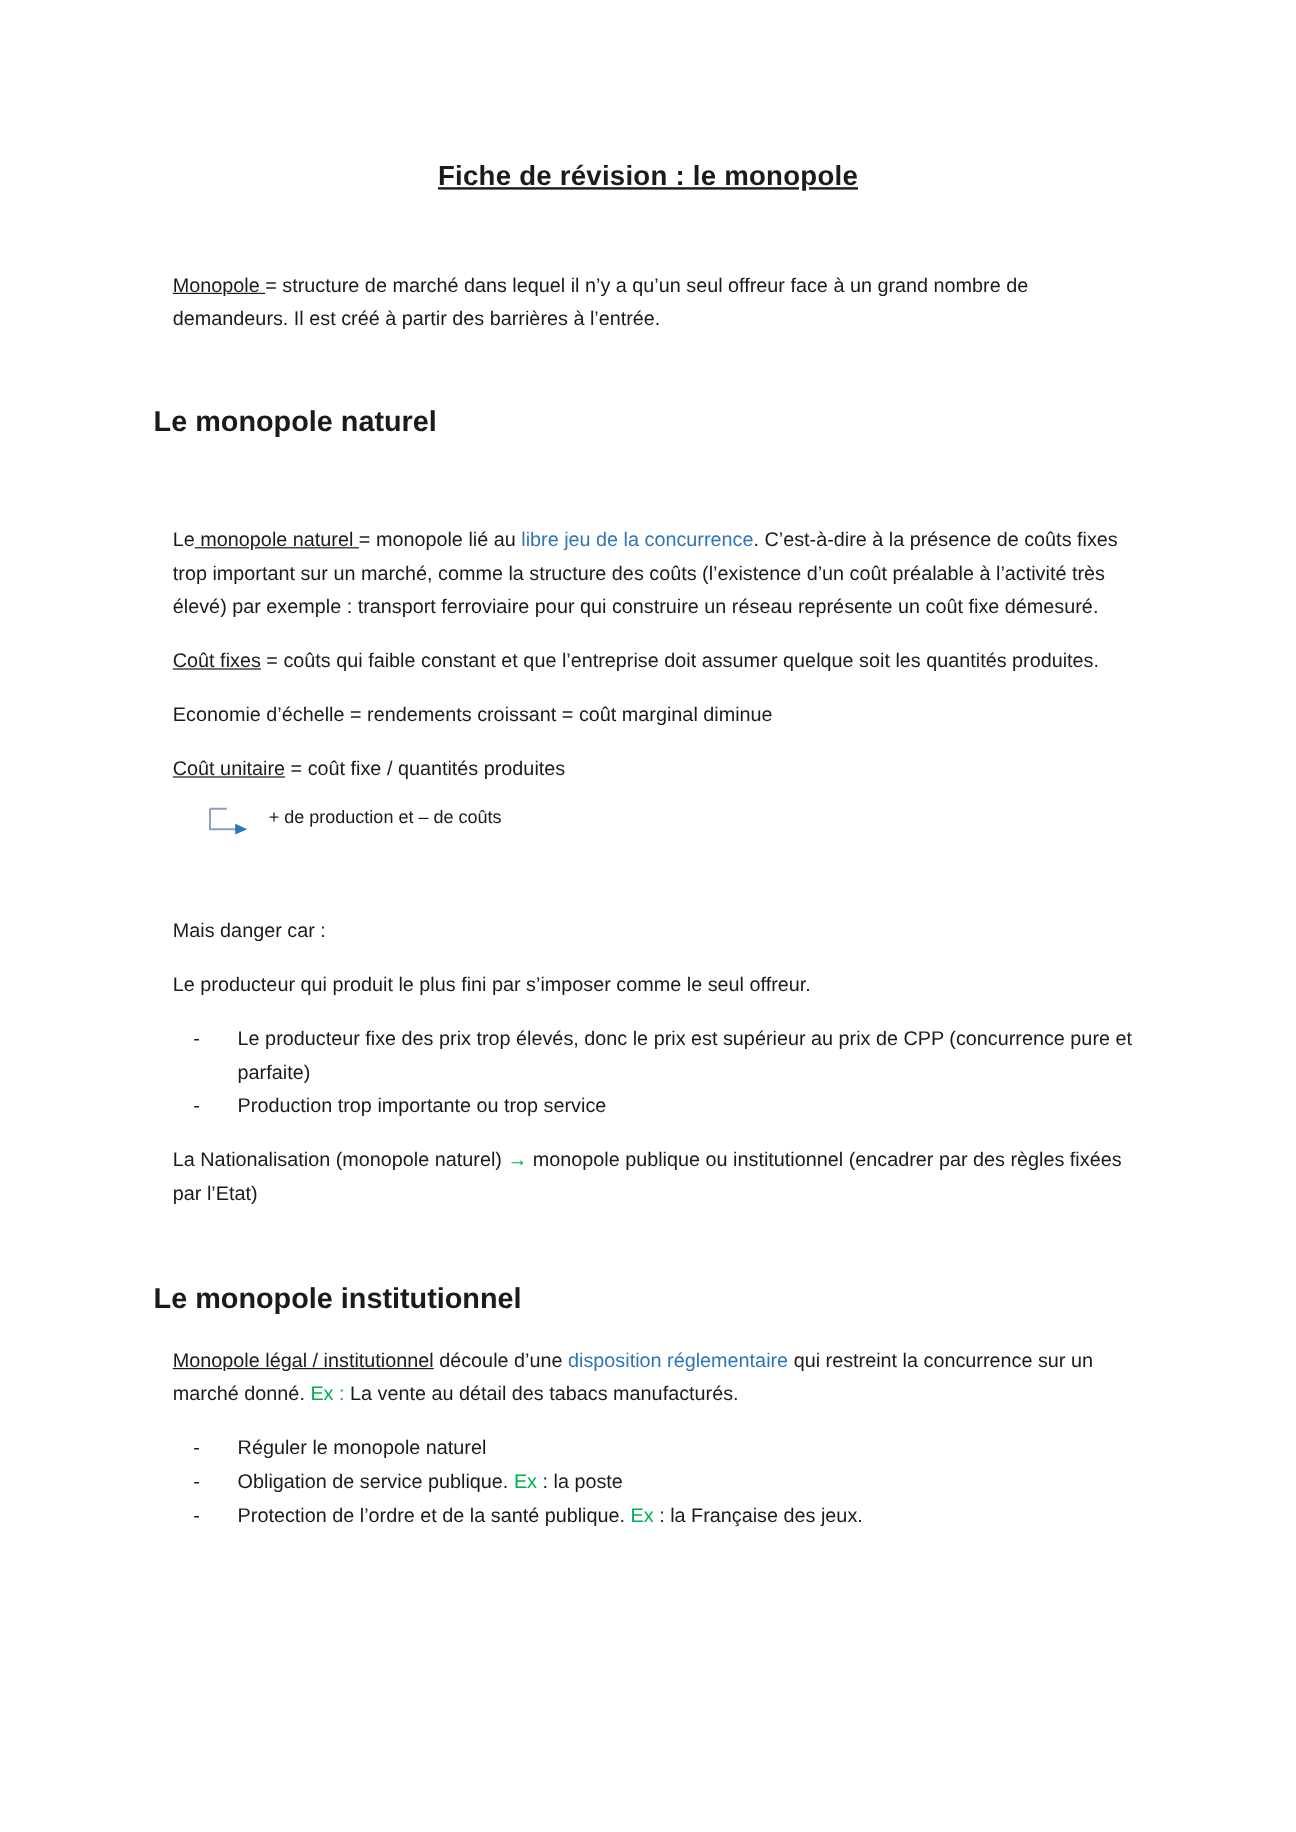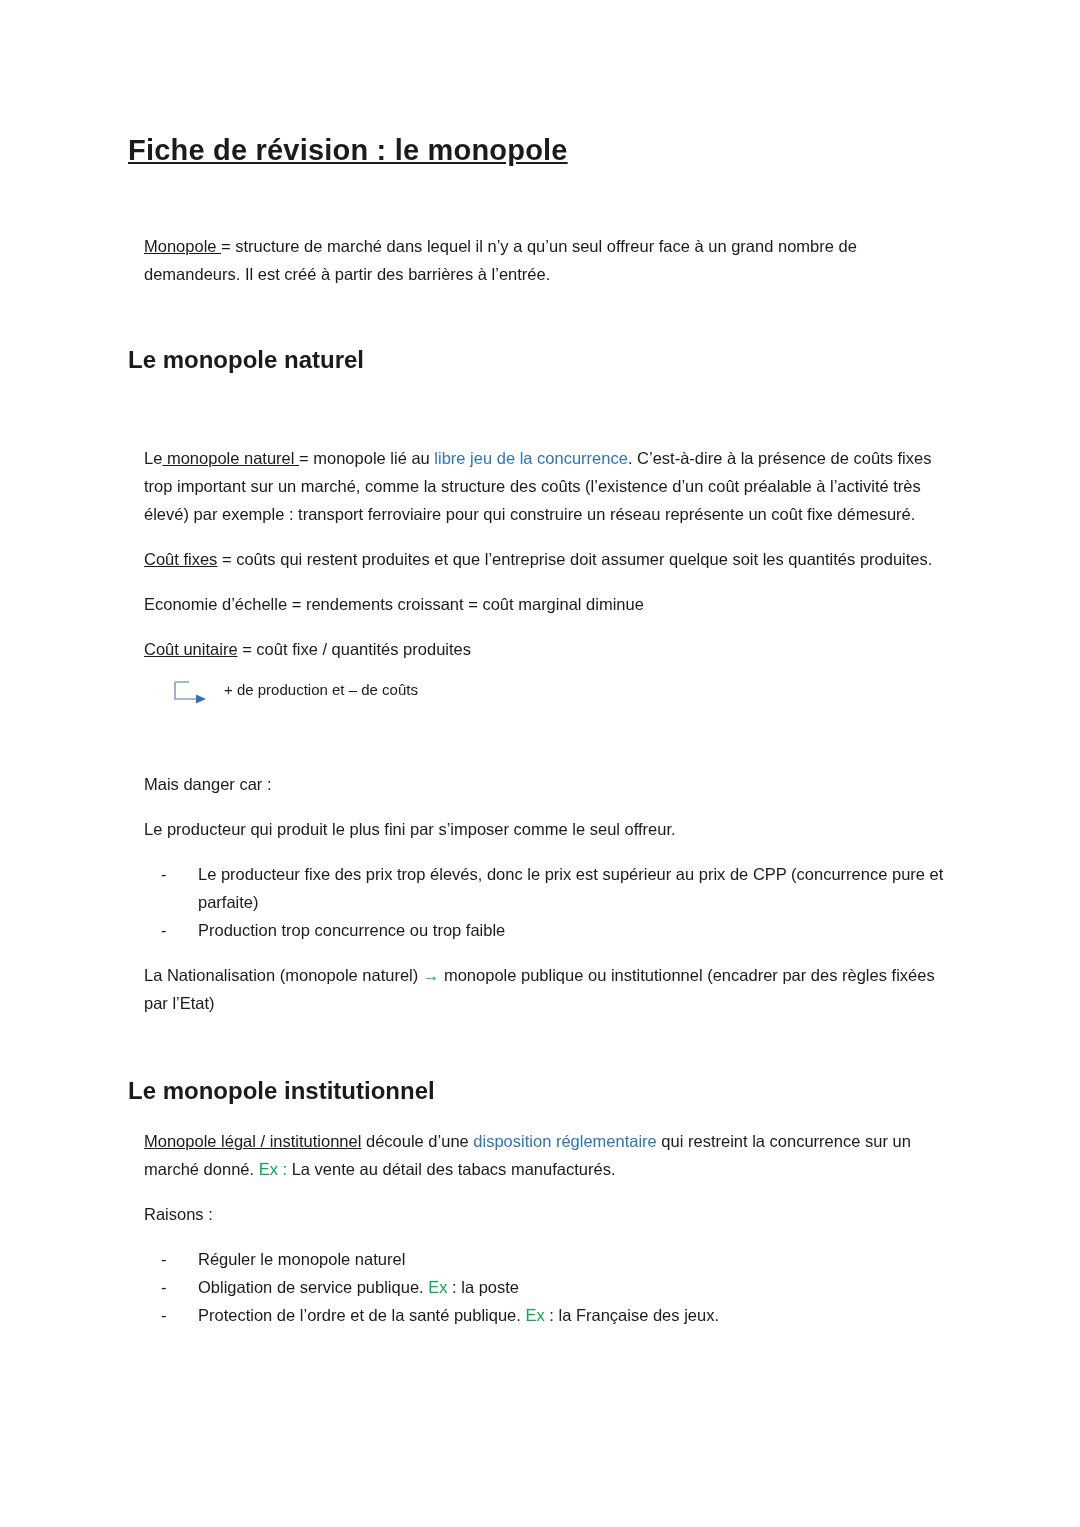--- a/index.html
+++ b/index.html
@@ -13,24 +13,24 @@
     min-height: 1527px;
     margin: 0 auto;
     box-sizing: border-box;
     padding: 132px 128px 80px 128px;
     background: var(--page-background, #ffffff);
     font-family: "Liberation Sans", sans-serif;
     font-size: 16.5px;
     color: var(--text, #1b1b1b);
   }
   .title {
-    font-size: 29px;
+    font-size: 23px;
     font-weight: 700;
     line-height: 1.3;
-    text-align: left;
+    text-align: center;
     text-decoration: underline;
     margin: 0 0 62px 0;
     letter-spacing: 0.2px;
   }
   .para {
     margin: 0 0 17px 16px;
     line-height: 28px;
   }
   .intro { margin-bottom: 56px; }
   .heading {
@@ -80,21 +80,21 @@
 <div class="page">
 
   <h1 class="title">Fiche de révision : le monopole</h1>
 
   <p class="para intro"><span class="u">Monopole </span><span>= structure de marché dans lequel il n’y a qu’un seul offreur face à un grand nombre de demandeurs. Il est créé à partir des barrières à l’entrée.</span></p>
 
   <h2 class="heading h-naturel">Le monopole naturel</h2>
 
   <p class="para"><span>Le</span><span class="u"> monopole naturel </span><span>= monopole lié au </span><span class="blue">libre jeu de la concurrence</span><span>. C’est-à-dire à la présence de coûts fixes trop important sur un marché, comme la structure des coûts (l’existence d’un coût préalable à l’activité très élevé) par exemple : transport ferroviaire pour qui construire un réseau représente un coût fixe démesuré.</span></p>
 
-  <p class="para"><span class="u">Coût fixes</span><span> = coûts qui restent produites et que l’entreprise doit assumer quelque soit les quantités produites.</span></p>
+  <p class="para"><span class="u">Coût fixes</span><span> = coûts qui faible constant et que l’entreprise doit assumer quelque soit les quantités produites.</span></p>
 
   <p class="para">Economie d’échelle = rendements croissant = coût marginal diminue</p>
 
   <p class="para"><span class="u">Coût unitaire</span><span> = coût fixe / quantités produites</span></p>
 
   <div class="arrow-note">
     <span class="elbow">
       <svg width="42" height="26" viewBox="0 0 42 26" aria-hidden="true">
         <path d="M7 2 H21 M7 2 V19 H29" fill="none" stroke="#8aa0bd" stroke-width="1.6"></path>
         <path d="M28 14.5 L38 19 L28 23.5 Z" fill="#2e75b6"></path>
@@ -107,31 +107,30 @@
 
   <p class="para">Le producteur qui produit le plus fini par s’imposer comme le seul offreur.</p>
 
   <ul class="list">
     <li class="li">
       <span class="marker">-</span>
       <span class="li-text">Le producteur fixe des prix trop élevés, donc le prix est supérieur au prix de CPP (concurrence pure et parfaite)</span>
     </li>
     <li class="li">
       <span class="marker">-</span>
-      <span class="li-text">Production trop concurrence ou trop faible</span>
+      <span class="li-text">Production trop importante ou trop service</span>
     </li>
   </ul>
 
   <p class="para"><span>La Nationalisation (monopole naturel) </span><span class="green-arrow">→</span><span> monopole publique ou institutionnel (encadrer par des règles fixées par l’Etat)</span></p>
 
   <h2 class="heading h-inst">Le monopole institutionnel</h2>
 
   <p class="para"><span class="u">Monopole légal / institutionnel</span><span> découle d’une </span><span class="blue">disposition réglementaire</span><span> qui restreint la concurrence sur un marché donné. </span><span class="green">Ex :</span><span> La vente au détail des tabacs manufacturés.</span></p>
 
-  <p class="para">Raisons :</p>
 
   <ul class="list">
     <li class="li">
       <span class="marker">-</span>
       <span class="li-text"><span>Réguler le monopole naturel</span><span class="green"></span><span></span></span>
     </li>
     <li class="li">
       <span class="marker">-</span>
       <span class="li-text"><span>Obligation de service publique. </span><span class="green">Ex</span><span> : la poste</span></span>
     </li>

